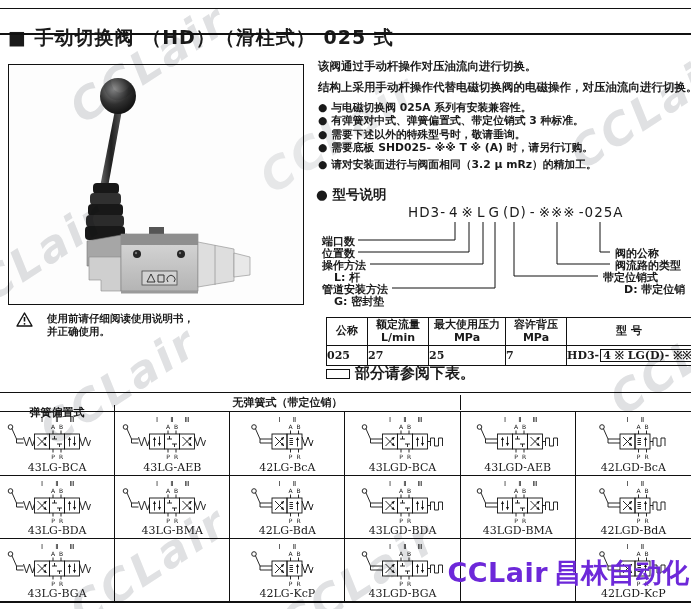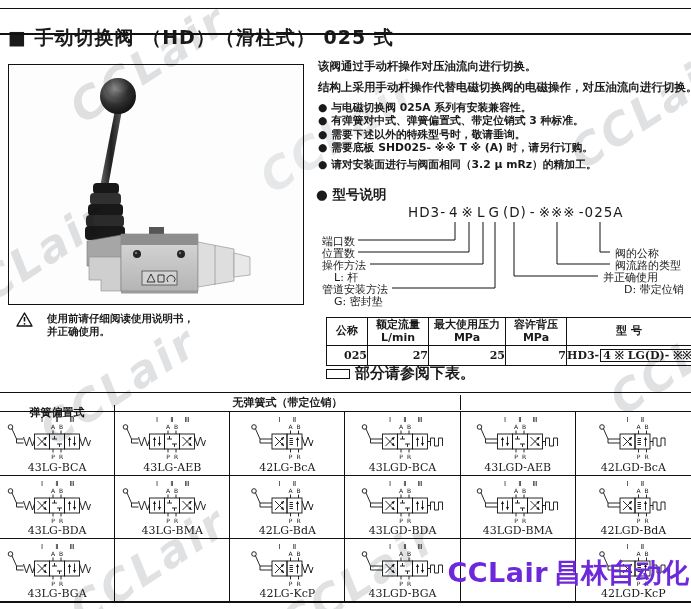--- a/index.html
+++ b/index.html
@@ -14,26 +14,26 @@
   
   #warning{position:absolute;left:16px;top:312px;display:flex;gap:14px;align-items:flex-start}
   #warning .txt{font-size:10.5px;font-weight:bold;line-height:12.5px}
   
   #intro{position:absolute;left:318px;top:56px;width:372px;font-size:11.5px;font-weight:bold;line-height:21px;white-space:nowrap}
   #features{position:absolute;left:318px;top:101px;margin:0;padding:0;list-style:none;
             font-size:10.8px;font-weight:bold;line-height:13.4px;white-space:nowrap}
   #features li:last-child{margin-top:3px}
   #model-heading{position:absolute;left:316px;top:186px;font-size:13.5px;font-weight:bold}
   #model-code{position:absolute;left:408px;top:204px;display:flex;gap:3px;font-size:13.5px;letter-spacing:1px;white-space:nowrap}
-  .callout-label{position:absolute;font-size:11px;font-weight:normal;white-space:nowrap}
+  .callout-label{position:absolute;font-size:11px;font-weight:bold;white-space:nowrap}
   #callout-svg{position:absolute;left:0;top:0;pointer-events:none}
   
   #spec-table{position:absolute;left:326px;top:317px;width:360px;border-collapse:collapse;table-layout:fixed}
   #spec-table th{border:1px solid #111;font-size:11px;line-height:1.15;padding:1px 0;font-weight:bold}
-  #spec-table td{border:1px solid #111;text-align:right;font-size:11px;height:19px;
+  #spec-table td{border:1px solid #111;text-align:left;font-size:11px;height:19px;
                  font-family:"DejaVu Serif",serif;font-weight:bold;padding:0}
   #spec-table .unit{font-weight:bold}
   #model-cell{font-size:9px;white-space:nowrap}
   #model-cell .boxed{display:inline-block;border:1px solid #111;padding:0 2px;margin:0 1px;line-height:11px}
   #spec-note{position:absolute;left:326px;top:364px;width:360px;font-size:15px;font-weight:bold}
   #spec-note .note-box{display:inline-block;width:22px;height:8px;border:1.2px solid #111;margin-right:5px;vertical-align:middle}
   
   #symbol-table{position:absolute;left:0;top:392px;width:691px}
   .st-header{display:flex;border-top:1.5px solid #111;border-bottom:1px solid #111;height:18px;
              align-items:center;font-size:11px;font-weight:bold}
@@ -164,21 +164,21 @@
 </svg>
 
 <span class="callout-label" style="left:322px;top:234px">端口数</span>
 <span class="callout-label" style="left:322px;top:246px">位置数</span>
 <span class="callout-label" style="left:322px;top:258px">操作方法</span>
 <span class="callout-label" style="left:334px;top:270px">L: 杆</span>
 <span class="callout-label" style="left:322px;top:282px">管道安装方法</span>
 <span class="callout-label" style="left:334px;top:294px">G: 密封垫</span>
 <span class="callout-label" style="left:615px;top:246px">阀的公称</span>
 <span class="callout-label" style="left:615px;top:258px">阀流路的类型</span>
-<span class="callout-label" style="left:603px;top:270px">并正确使用</span>
+<span class="callout-label" style="left:603px;top:270px">带定位销式</span>
 <span class="callout-label" style="left:624px;top:282px">D: 带定位销</span>
 
 <table id="spec-table">
   <tbody>
       <tr>
     <th style="width:40px">
           <div>公称</div>
           <div class="unit"></div>
         </th>
     <th style="width:60px">

